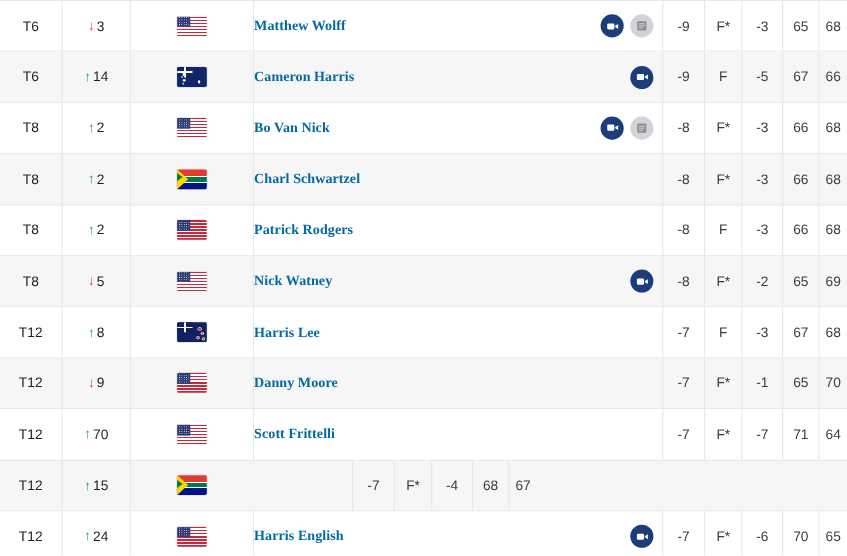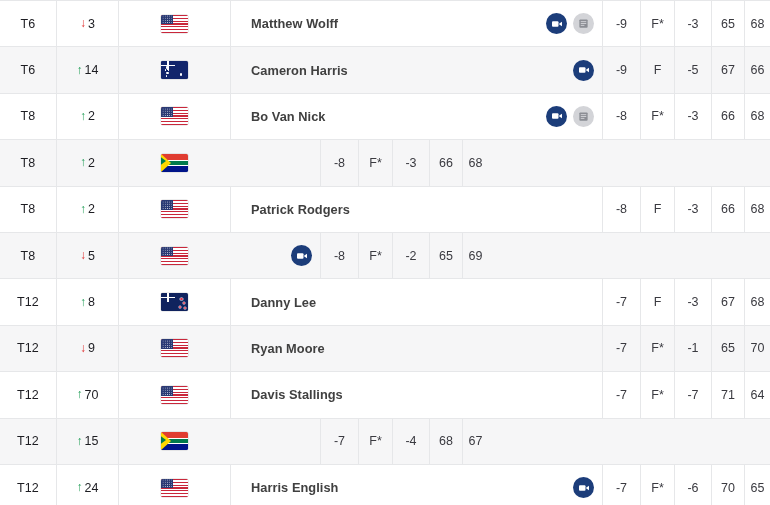--- a/index.html
+++ b/index.html
@@ -149,26 +149,26 @@
     position: absolute; left: -3px; top: 1.6px;
     width: 0; height: 0;
     border-top: 6.8px solid transparent;
     border-bottom: 6.8px solid transparent;
     border-left: 8.5px solid #007a4d;
   }
 
   
   .c-name {
     flex: 1 1 auto;
-    padding-left: 20px;
     font-size: 12.8px;
     font-weight: bold;
-    color: #404040;
+    color: #0369a1;
     border-left: 1px solid #e6e7e9;
     letter-spacing: .05px;
+    font-family: Liberation Serif, serif;
   }
 
   
   .c-media {
     width: 90px;
     justify-content: flex-end;
     padding-right: 8px;
     gap: 6px;
   }
   .icon-badge {
@@ -298,20 +298,21 @@
     </div>
     <div class="row alt">
       <div class="cell c-pos">T8</div>
       <div class="cell c-move">
         <span class="arrow up">↑</span>
         <span class="move-val">2</span>
       </div>
       <div class="cell c-flag">
         <span class="flag flag-zaf"></span>
       </div>
+      <div class="cell c-name">Charl Schwartzel</div>
       <div class="cell c-media"></div>
       <div class="cell c-stat c-total">-8</div>
       <div class="cell c-stat c-thru">F*</div>
       <div class="cell c-stat c-round">-3</div>
       <div class="cell c-stat c-r1">66</div>
       <div class="cell c-stat c-r2">68</div>
     </div>
     <div class="row">
       <div class="cell c-pos">T8</div>
       <div class="cell c-move">
@@ -331,20 +332,21 @@
     </div>
     <div class="row alt">
       <div class="cell c-pos">T8</div>
       <div class="cell c-move">
         <span class="arrow down">↓</span>
         <span class="move-val">5</span>
       </div>
       <div class="cell c-flag">
         <span class="flag flag-usa"></span>
       </div>
+      <div class="cell c-name">Nick Watney</div>
       <div class="cell c-media">
         <span class="icon-badge video">
           <svg width="12" height="12" viewBox="0 0 24 24">
             <rect x="2" y="6.5" width="13" height="11" rx="2" fill="#ffffff"></rect>
             <path d="M16.5 11 L22 7.5 L22 16.5 L16.5 13 Z" fill="#ffffff"></path>
           </svg>
         </span>
       </div>
       <div class="cell c-stat c-total">-8</div>
       <div class="cell c-stat c-thru">F*</div>
@@ -360,55 +362,55 @@
       </div>
       <div class="cell c-flag">
         <span class="flag flag-nzl">
           <span class="uj"></span>
           <span class="st" style="left: 72%; top: 26%; width: 2.4px; height: 2.4px;"></span>
           <span class="st" style="left: 80%; top: 50%; width: 2.4px; height: 2.4px;"></span>
           <span class="st" style="left: 66%; top: 72%; width: 2.4px; height: 2.4px;"></span>
           <span class="st" style="left: 86%; top: 76%; width: 2.2px; height: 2.2px;"></span>
         </span>
       </div>
-      <div class="cell c-name">Danny Lee</div>
+      <div class="cell c-name">Harris Lee</div>
       <div class="cell c-media"></div>
       <div class="cell c-stat c-total">-7</div>
       <div class="cell c-stat c-thru">F</div>
       <div class="cell c-stat c-round">-3</div>
       <div class="cell c-stat c-r1">67</div>
       <div class="cell c-stat c-r2">68</div>
     </div>
     <div class="row alt">
       <div class="cell c-pos">T12</div>
       <div class="cell c-move">
         <span class="arrow down">↓</span>
         <span class="move-val">9</span>
       </div>
       <div class="cell c-flag">
         <span class="flag flag-usa"></span>
       </div>
-      <div class="cell c-name">Ryan Moore</div>
+      <div class="cell c-name">Danny Moore</div>
       <div class="cell c-media"></div>
       <div class="cell c-stat c-total">-7</div>
       <div class="cell c-stat c-thru">F*</div>
       <div class="cell c-stat c-round">-1</div>
       <div class="cell c-stat c-r1">65</div>
       <div class="cell c-stat c-r2">70</div>
     </div>
     <div class="row">
       <div class="cell c-pos">T12</div>
       <div class="cell c-move">
         <span class="arrow up">↑</span>
         <span class="move-val">70</span>
       </div>
       <div class="cell c-flag">
         <span class="flag flag-usa"></span>
       </div>
-      <div class="cell c-name">Davis Stallings</div>
+      <div class="cell c-name">Scott Frittelli</div>
       <div class="cell c-media"></div>
       <div class="cell c-stat c-total">-7</div>
       <div class="cell c-stat c-thru">F*</div>
       <div class="cell c-stat c-round">-7</div>
       <div class="cell c-stat c-r1">71</div>
       <div class="cell c-stat c-r2">64</div>
     </div>
     <div class="row alt">
       <div class="cell c-pos">T12</div>
       <div class="cell c-move">

